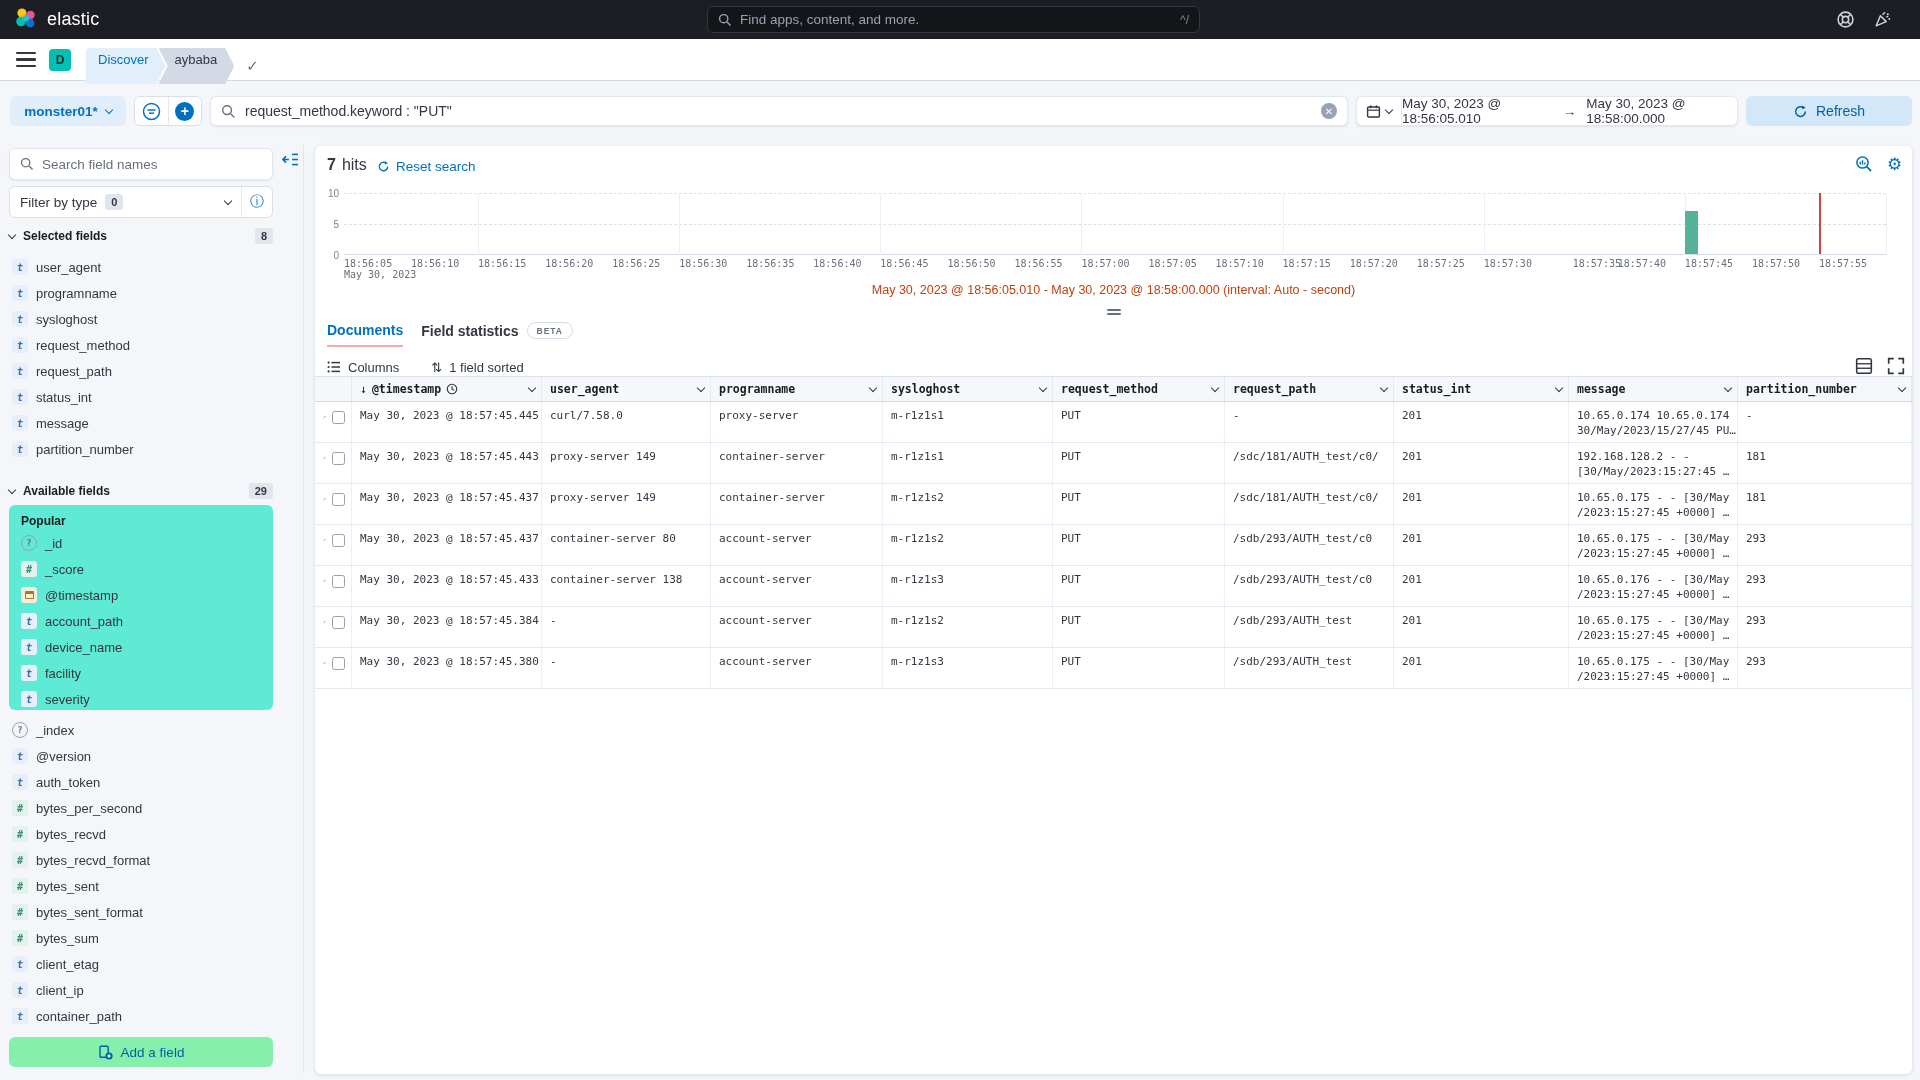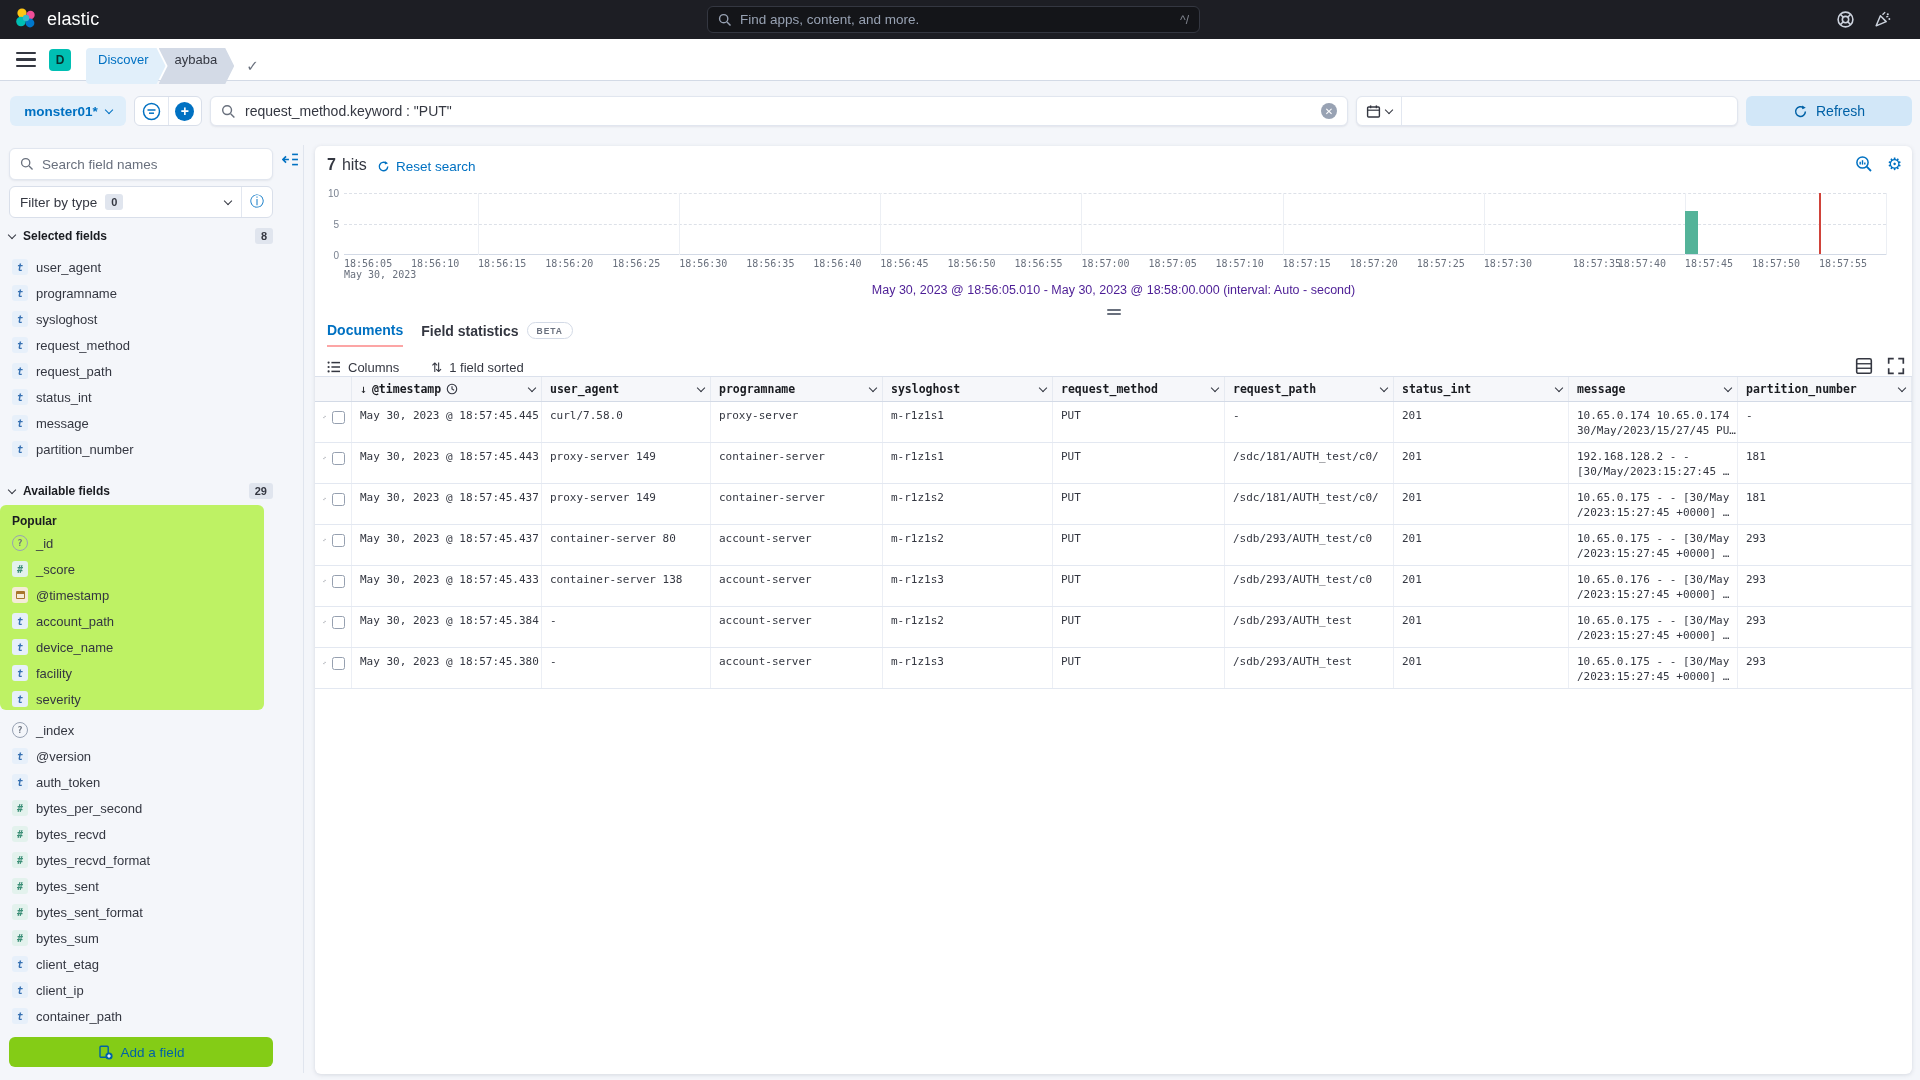--- a/index.html
+++ b/index.html
@@ -74,24 +74,24 @@
     display:inline-block; transform:rotate(45deg); margin-top:-3px; }
   .fieldlist { position:absolute; left:9px; width:264px; display:flex; flex-direction:column; }
   .field-item { height:26px; display:flex; align-items:center; gap:8px; padding-left:3px; font-size:13px; color:#343741; cursor:pointer; }
   .ficon { width:16px; height:16px; border-radius:3px; display:flex; align-items:center; justify-content:center;
     font-family:"DejaVu Sans Mono",monospace; font-size:10px; font-weight:700; flex:none; }
   .ficon.t { background:#e7f0fa; color:#3670b2; font-style:italic; }
   .ficon.num { background:#e3f2ed; color:#3c8f77; }
   .ficon.q { border:1px solid #98a2b3; border-radius:50%; color:#69707d; background:transparent; font-size:9px; }
   .ficon.date { background:#f5ecd9; color:#a8762e; }
   .cal-glyph { width:9px; height:8px; border:1.2px solid #a8762e; border-top:3px solid #a8762e; border-radius:1px; }
-  #popular-block { position:absolute; left:0; top:505px; width:264px; height:205px; background:#bef264; border-radius:6px; }
+  #popular-block { position:absolute; left:9px; top:505px; width:264px; height:205px; background:#5eead4; border-radius:6px; }
   #popular-block .plabel { font-size:12px; font-weight:700; color:#1a1c21; padding:9px 0 0 12px; }
   #popular-block .fieldlist { position:static; padding:2px 0 0 9px; width:255px; }
-  #addfield-btn { position:absolute; left:9px; top:1037px; width:264px; height:30px; background:#84cc16; border:none; border-radius:6px;
+  #addfield-btn { position:absolute; left:9px; top:1037px; width:264px; height:30px; background:#86efac; border:none; border-radius:6px;
     color:#0061a6; font-size:13.5px; font-weight:500; display:flex; align-items:center; justify-content:center; gap:8px; cursor:pointer; }
 
   
   #panel { position:absolute; left:315px; top:146px; width:1597px; height:928px; background:#fff; border-radius:6px;
     box-shadow:0 1px 4px rgba(80,90,110,.18); }
   #hits-row { position:absolute; left:12px; top:10px; display:flex; align-items:baseline; gap:6px; }
   #hits-row .n { font-size:16px; font-weight:700; }
   #hits-row .l { font-size:16px; color:#343741; }
   #reset-link { position:absolute; left:62px; top:13px; display:flex; align-items:center; gap:6px; color:#0071c2;
     font-size:13.5px; cursor:pointer; }
@@ -102,21 +102,21 @@
   #plot .baseline { position:absolute; left:0; right:0; bottom:0; height:1px; background:#d3dae6; }
   #plot .hgrid { position:absolute; left:0; right:0; height:0; border-top:1px dashed #dde1e8; }
   #plot .vgrid { position:absolute; top:0; bottom:0; width:1px; background:#eceff4; }
   #plot .bar { position:absolute; bottom:1px; background:#54b399; }
   #plot .marker { position:absolute; top:0; bottom:1px; width:2.4px; background:#d0433a; }
   #ylabels { position:absolute; left:0; top:47px; width:24px; height:62px; }
   #ylabels span { position:absolute; right:0; font-size:10px; color:#7a8290; transform:translateY(-50%); }
   #xaxis { position:absolute; left:29px; top:112px; width:1542px; height:24px; }
   #xaxis .tick { position:absolute; top:0; font-size:10px; color:#69707d; white-space:nowrap; }
   #xaxis .subdate { position:absolute; left:0; top:11px; font-size:10px; color:#69707d; }
-  #chart-caption { position:absolute; left:0; top:137px; width:100%; text-align:center; font-size:12.5px; color:#4c1d95; }
+  #chart-caption { position:absolute; left:0; top:137px; width:100%; text-align:center; font-size:12.5px; color:#c2410c; }
   #drag-handle { position:absolute; top:161px; left:50%; transform:translateX(-50%); width:14px; cursor:row-resize; }
   #drag-handle i { display:block; height:1.6px; background:#69707d; margin:2.4px 0; border-radius:1px; }
 
   
   #tabs { position:absolute; left:12px; top:174px; display:flex; align-items:center; gap:18px; height:28px; }
   .tab { font-size:14px; font-weight:600; padding-bottom:7px; cursor:pointer; }
   .tab.active { color:#0071c2; border-bottom:2px solid #fca5a5; }
   .tab.idle { color:#343741; display:flex; align-items:center; gap:8px; }
   .beta-pill { font-size:8.5px; font-weight:700; letter-spacing:1px; color:#69707d; border:1px solid #d3dae6;
     border-radius:9px; padding:2.5px 9px; }
@@ -218,20 +218,25 @@
 </div>
 <div id="datebox">
   <span class="calseg">
     <svg width="15" height="15" viewBox="0 0 15 15">
       <rect x="1.6" y="3" width="11.8" height="10" rx="1" fill="none" stroke="#343741" stroke-width="1.4"></rect>
       <line x1="4.6" y1="1.4" x2="4.6" y2="4.2" stroke="#343741" stroke-width="1.4"></line>
       <line x1="10.4" y1="1.4" x2="10.4" y2="4.2" stroke="#343741" stroke-width="1.4"></line>
       <line x1="1.6" y1="6.2" x2="13.4" y2="6.2" stroke="#343741" stroke-width="1.2"></line>
     </svg>
     <span class="chv" style="color:#343741"></span>
+  </span>
+  <span class="dates">
+    <span class="d">May 30, 2023 @ 18:56:05.010</span>
+    <span>→</span>
+    <span class="d">May 30, 2023 @ 18:58:00.000</span>
   </span>
 </div>
 <button id="refresh-btn">
   <svg width="15" height="15" viewBox="0 0 16 16">
     <path d="M13.2 8 A5.2 5.2 0 1 1 11.5 4.2" fill="none" stroke="#0061a6" stroke-width="1.6"></path>
     <path d="M9.8 1.6 L13.6 3.9 L9.8 5.6 Z" fill="#0061a6"></path>
   </svg>
   <span>Refresh</span>
 </button>
 

